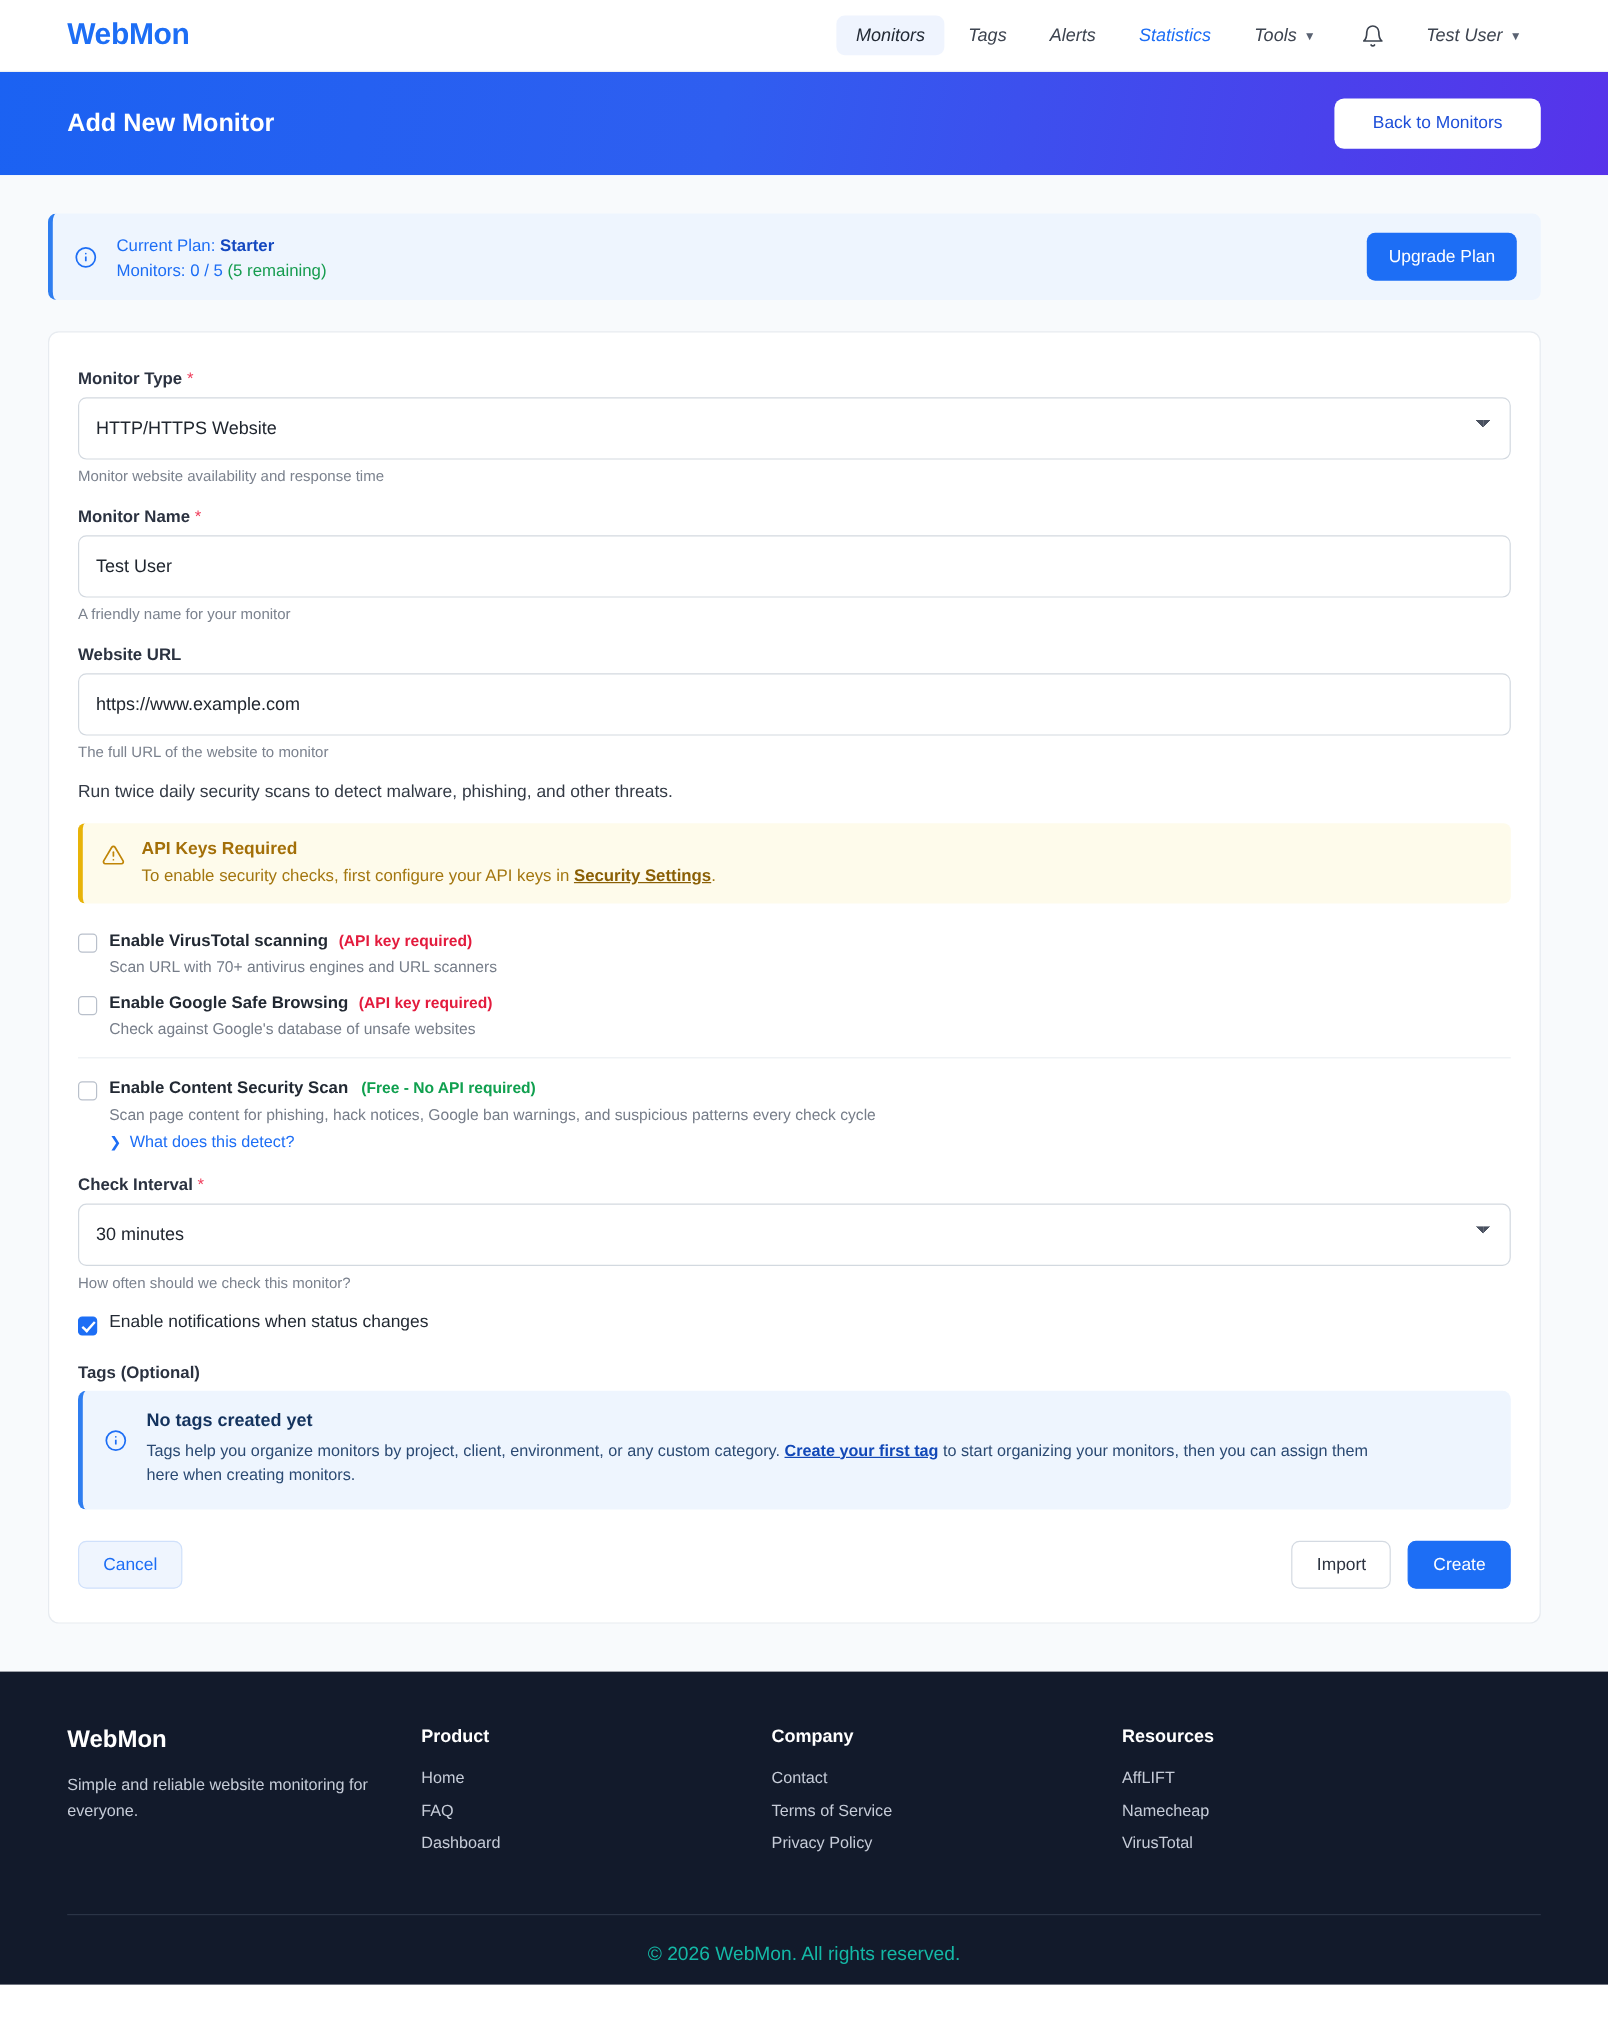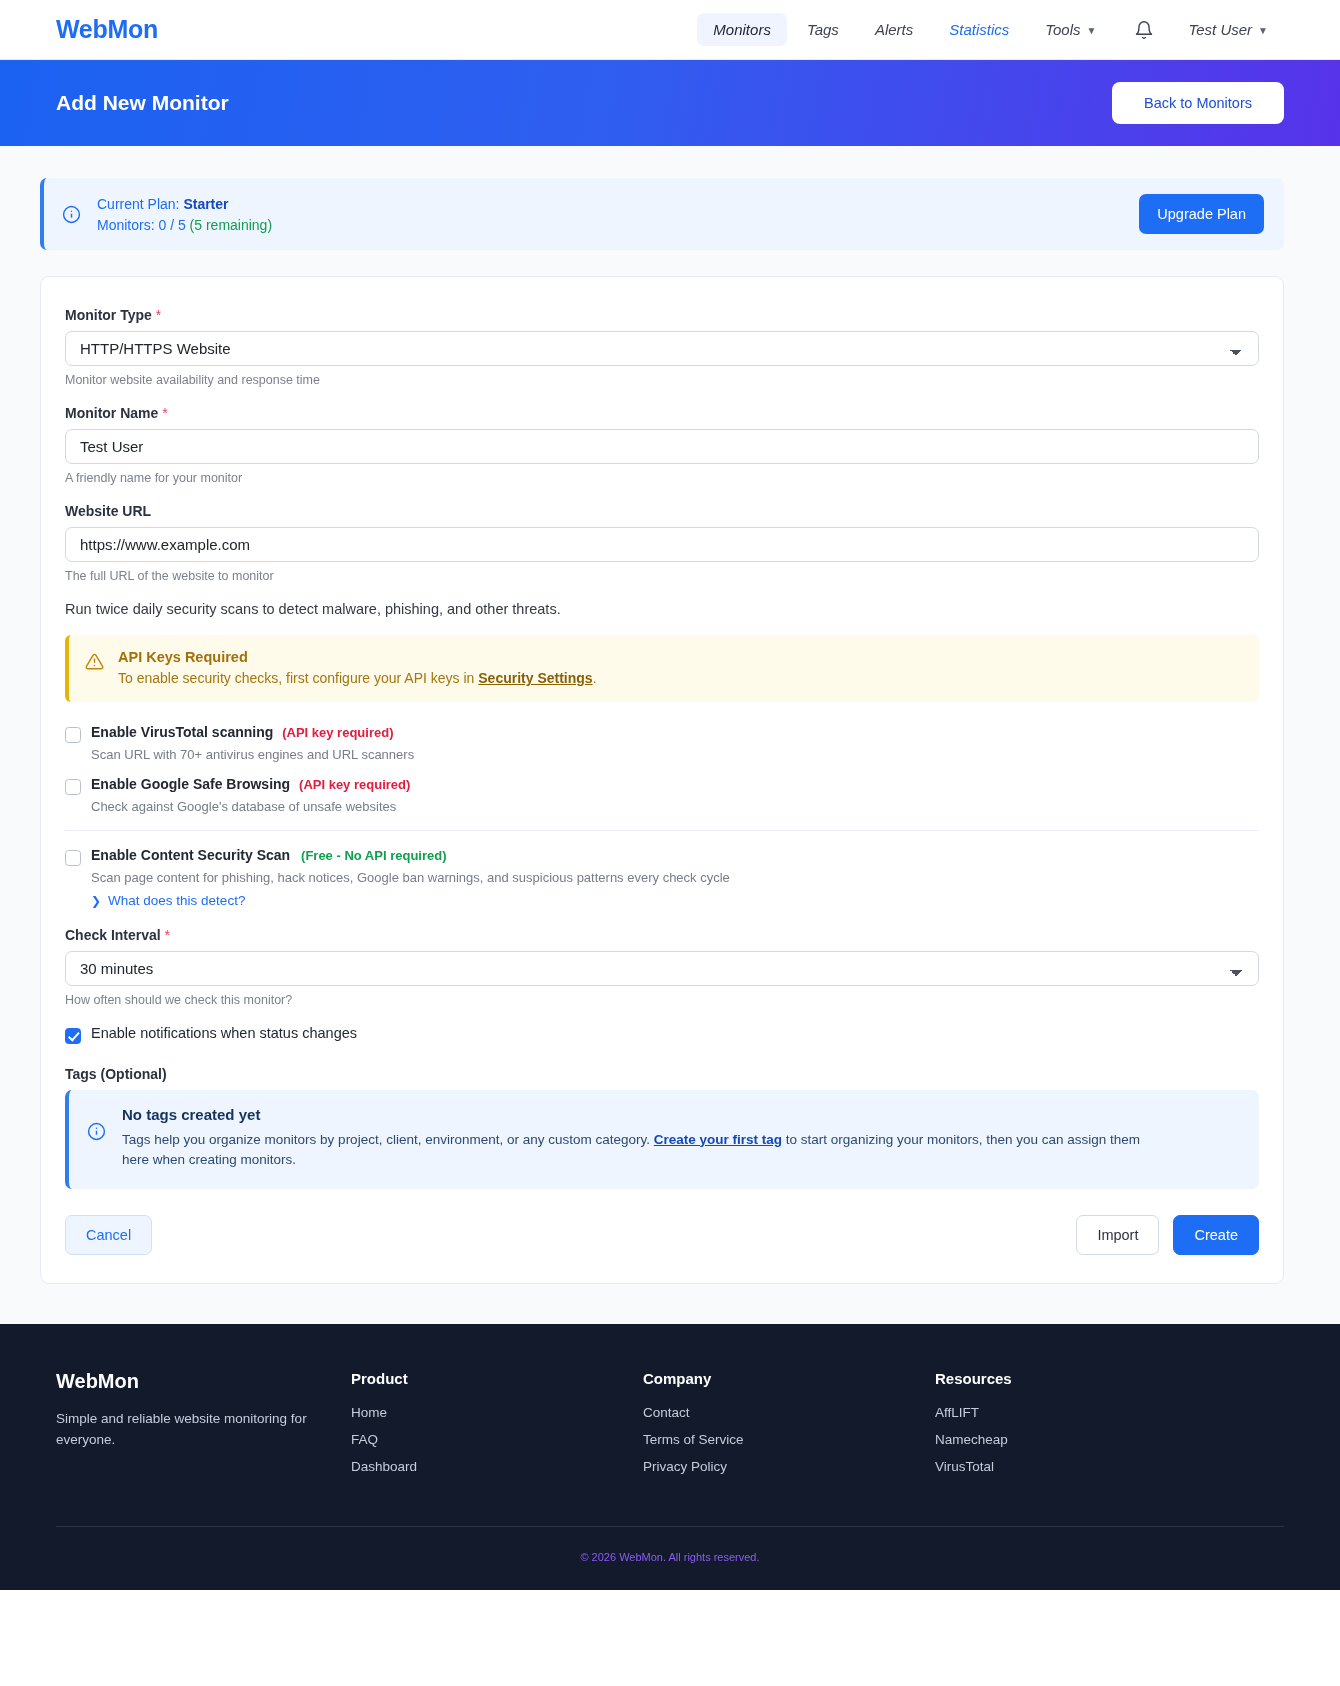--- a/index.html
+++ b/index.html
@@ -131,21 +131,21 @@
   .label {
     display: block;
     font-size: 14px;
     font-weight: bold;
     color: #2b3240;
     margin-bottom: 8px;
   }
   .req { color: #ef3e5c; font-weight: normal; }
   .control {
     width: 100%;
-    height: 35px;
+    height: 52px;
     border: 1px solid #d3d9e0;
     border-radius: 7px;
     padding: 0 14px;
     font-size: 15px;
     font-family: inherit;
     color: #20262f;
     background: #fff;
     outline: none;
   }
   select.control {
@@ -315,23 +315,23 @@
   .f-link {
     display: block;
     font-size: 13.5px;
     color: #c6ccd8;
     text-decoration: none;
     margin-bottom: 12px;
   }
   .f-bottom {
     border-top: 1px solid #2a3446;
     text-align: center;
-    padding: 24px 0 27px 0;
-    font-size: 11px;
-    color: #8b5cf6;
+    padding: 24px 0 16px 0;
+    font-size: 16px;
+    color: #14b8a6;
   }
 </style>
 </head>
 <body>
 
 <div class="navbar">
   <div class="brand">WebMon</div>
   <div class="nav-right">
     <a class="nav-link active-pill">Monitors</a>
     <a class="nav-link">Tags</a>

